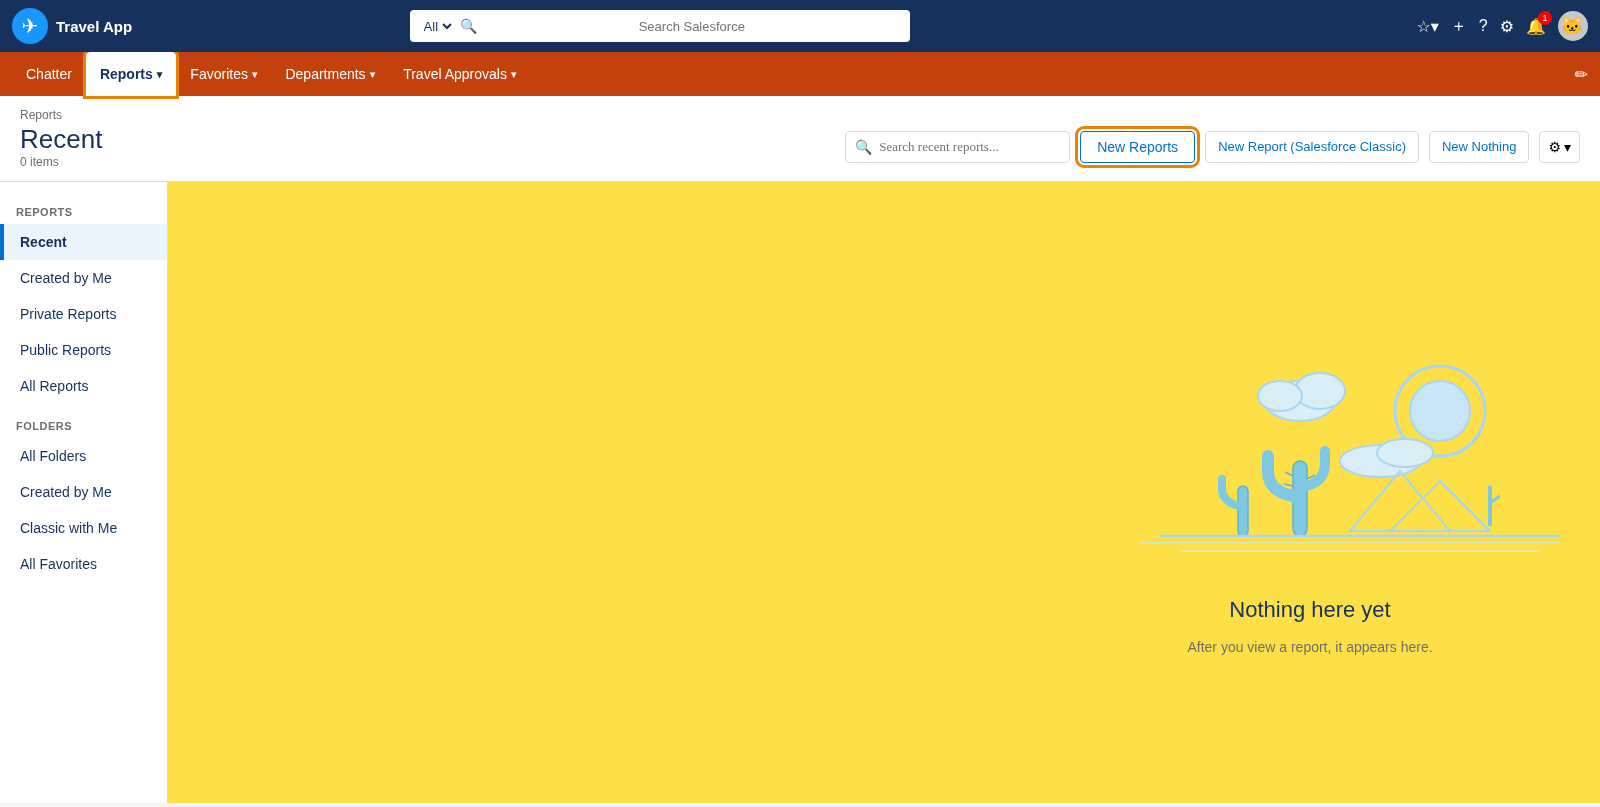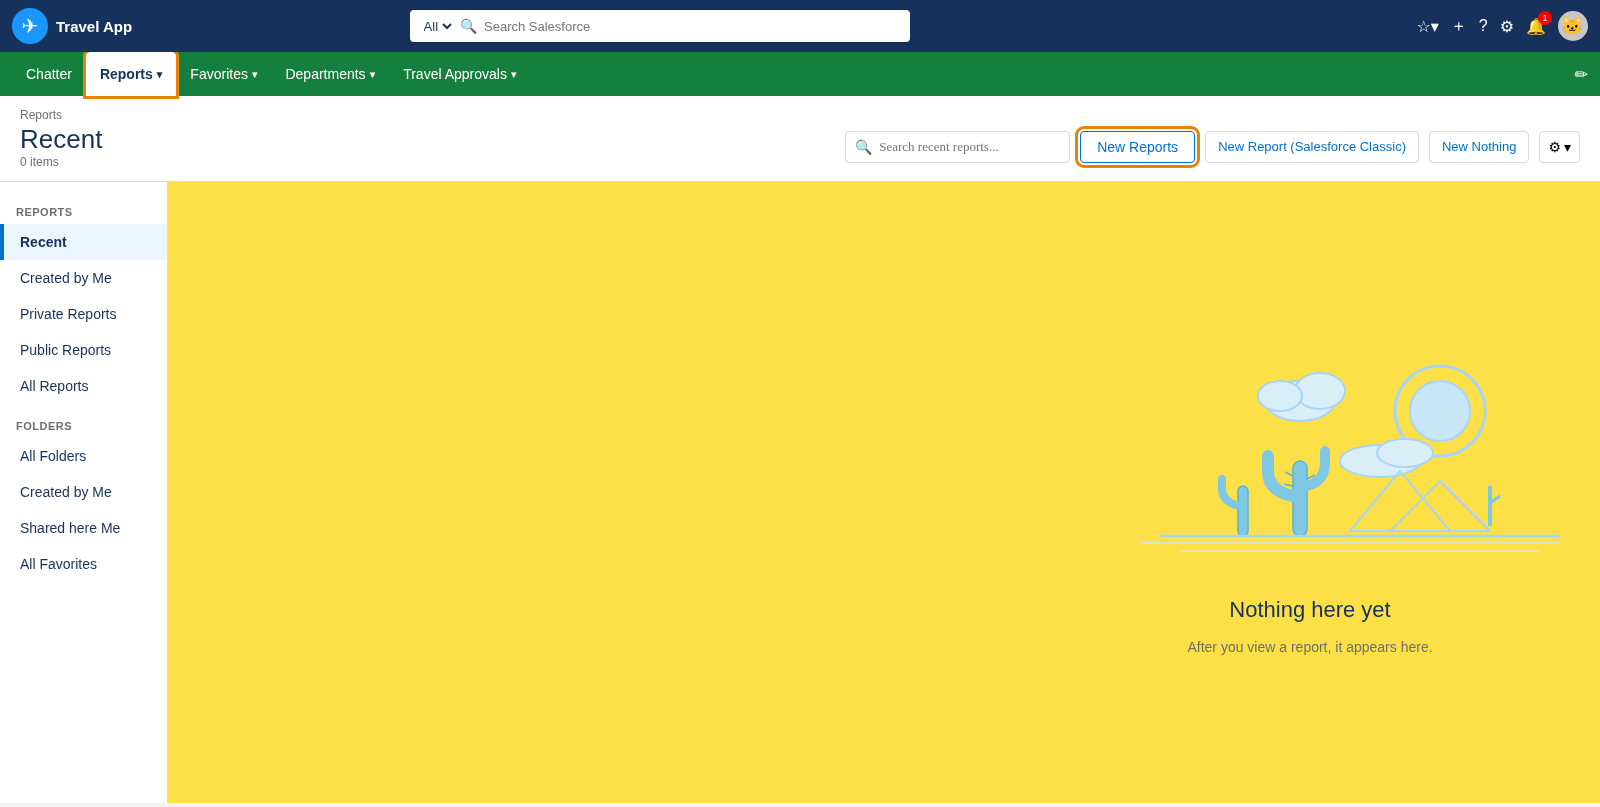--- a/index.html
+++ b/index.html
@@ -49,20 +49,21 @@
       font-size: 13px;
       background: transparent;
       color: #16325c;
     }
     .search-bar input {
       border: none;
       outline: none;
       font-size: 13px;
       flex: 1;
       color: #444;
+      text-align: center;
     }
     .search-icon-glyph { color: #706e6b; font-size: 14px; }
     .top-nav-right {
       display: flex;
       align-items: center;
       gap: 12px;
       margin-left: auto;
     }
     .top-nav-icon {
       color: white;
@@ -86,21 +87,21 @@
       background: #c9c7c5;
       display: flex; align-items: center; justify-content: center;
       overflow: hidden;
     }
     .avatar-face {
       font-size: 18px;
     }
 
     
     .app-nav {
-      background: #15803d;
+      background: #c2410c;
       height: 44px;
       display: flex;
       align-items: center;
       padding: 0 12px;
       gap: 0;
       position: relative;
     }
     .app-nav-item {
       color: white;
       padding: 0 14px;
@@ -359,21 +360,21 @@
     <div class="sidebar-section-label">REPORTS</div>
     <div class="sidebar-item active">Recent</div>
     <div class="sidebar-item">Created by Me</div>
     <div class="sidebar-item">Private Reports</div>
     <div class="sidebar-item">Public Reports</div>
     <div class="sidebar-item">All Reports</div>
 
     <div class="sidebar-section-label">FOLDERS</div>
     <div class="sidebar-item">All Folders</div>
     <div class="sidebar-item">Created by Me</div>
-    <div class="sidebar-item">Shared here Me</div>
+    <div class="sidebar-item">Classic with Me</div>
 
     <div class="sidebar-item">All Favorites</div>
   </aside>
 
   <main class="content-area">
     <div class="empty-state">
 
       <svg class="desert-illustration" viewBox="0 0 500 250" xmlns="http://www.w3.org/2000/svg">
 
         <circle cx="380" cy="80" r="45" fill="none" stroke="#a8d4f5" stroke-width="3"></circle>

